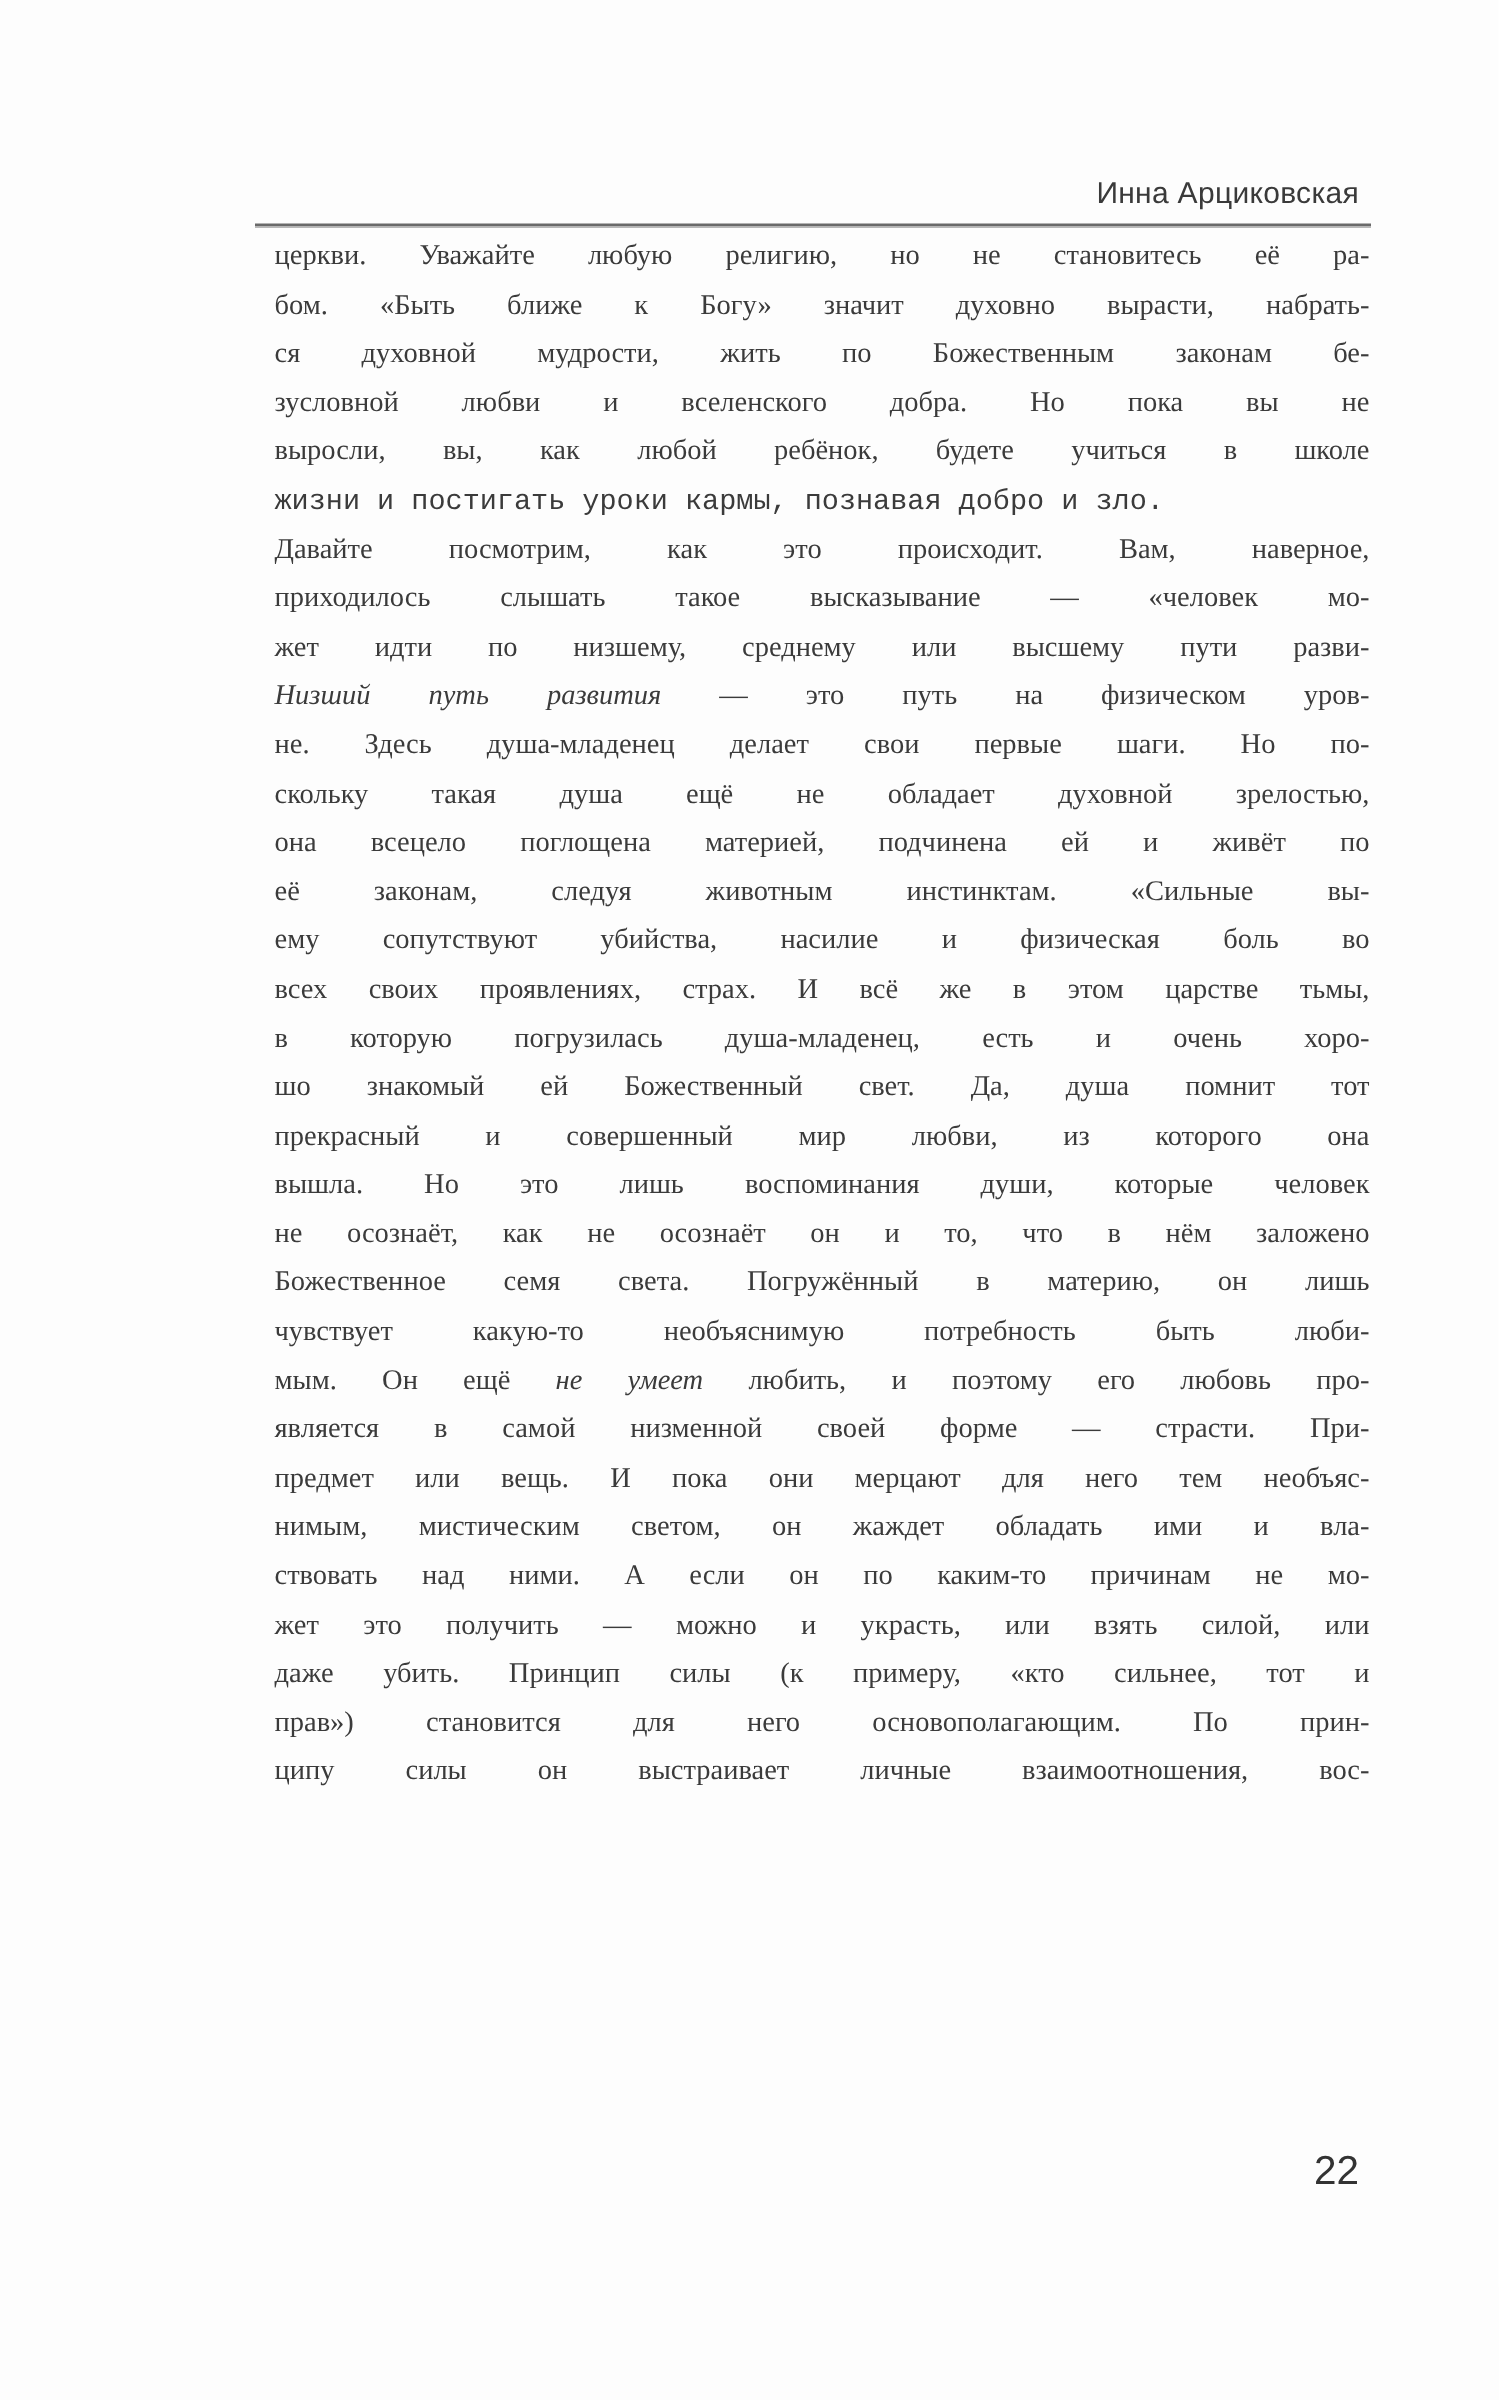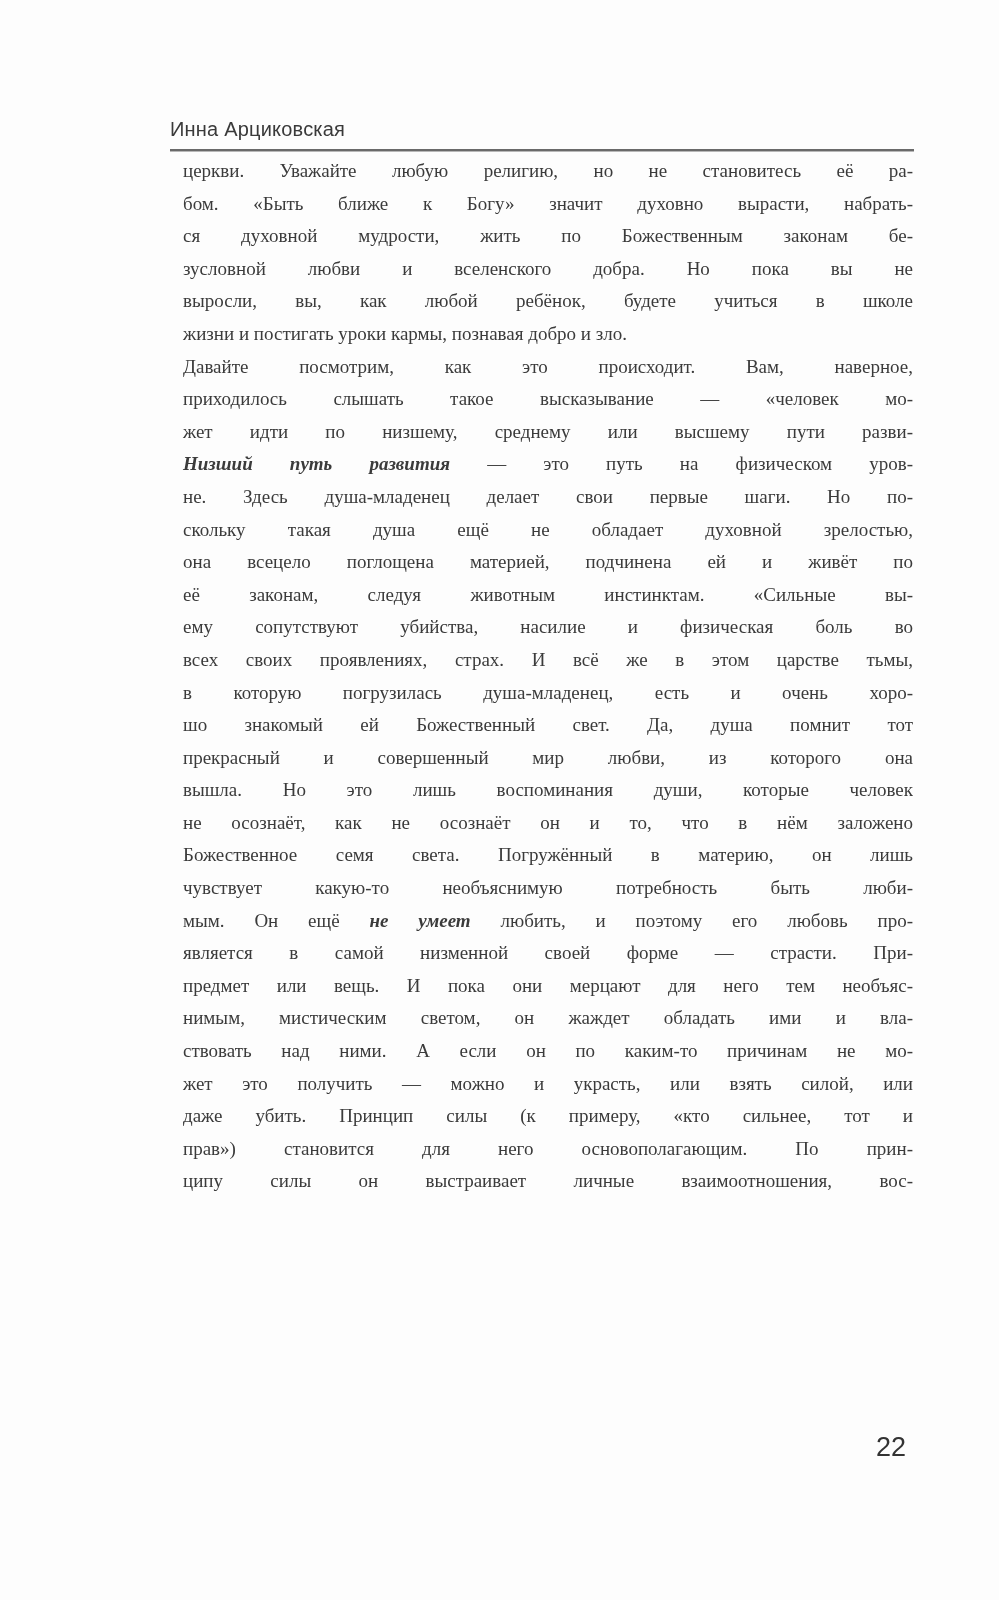--- a/index.html
+++ b/index.html
@@ -17,21 +17,21 @@
     .page {
       position: absolute;
       left: 0; top: 0;
       width: 999px; height: 1600px;
     }
     .running-head {
       position: absolute;
       left: 170px;
       width: 736px;
       top: 118px;
-      text-align: left;
+      text-align: right;
       font-family: "Liberation Sans", "DejaVu Sans", sans-serif;
       font-size: 20px;
       color: #3a3a3a;
       letter-spacing: 0.2px;
     }
     .head-rule {
       position: absolute;
       left: 170px;
       top: 149px;
       width: 744px;
@@ -52,24 +52,24 @@
     .line {
       display: block;
       white-space: nowrap;
       text-align: justify;
       text-align-last: justify;
       height: 32.6px;
       overflow: visible;
     }
     .line.last {
       text-align-last: left;
+      font-family: Liberation Mono, monospace;
     }
     .it {
       font-style: italic;
-      font-weight: bold;
     }
     .page-number {
       position: absolute;
       left: 170px;
       width: 736px;
       top: 1432px;
       text-align: right;
       font-family: "Liberation Sans", "DejaVu Sans", sans-serif;
       font-size: 27px;
       color: #333333;

